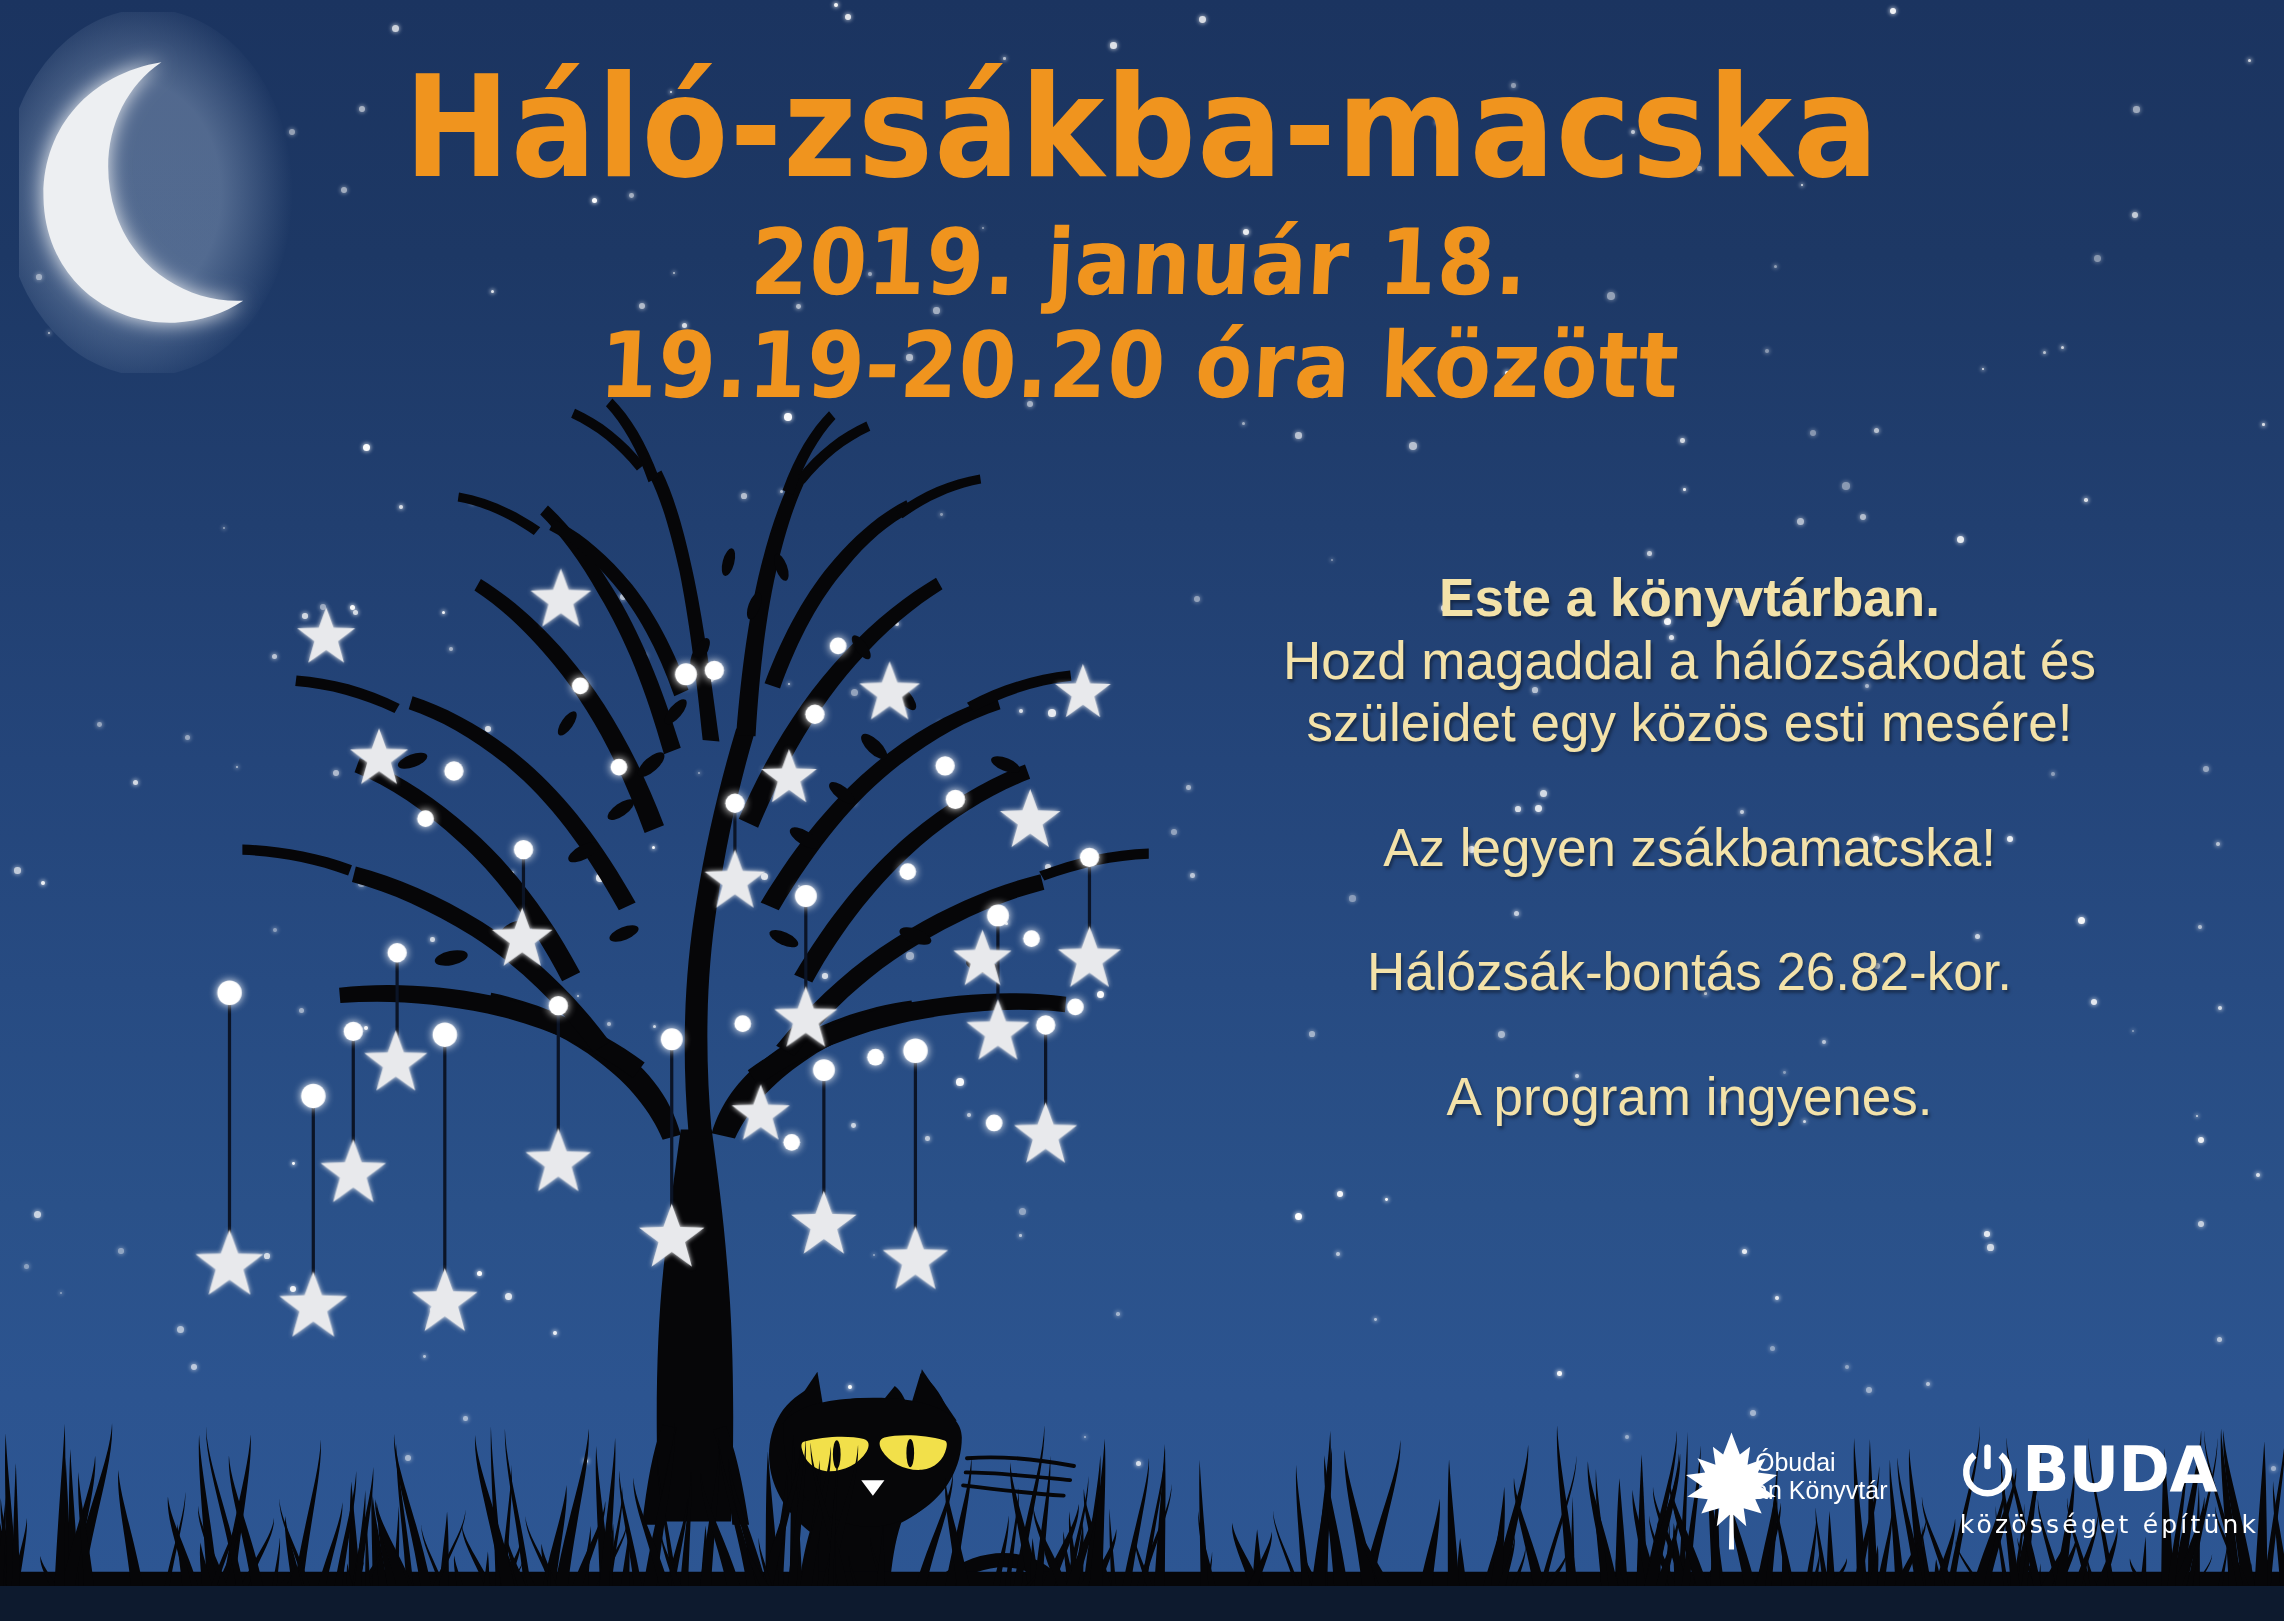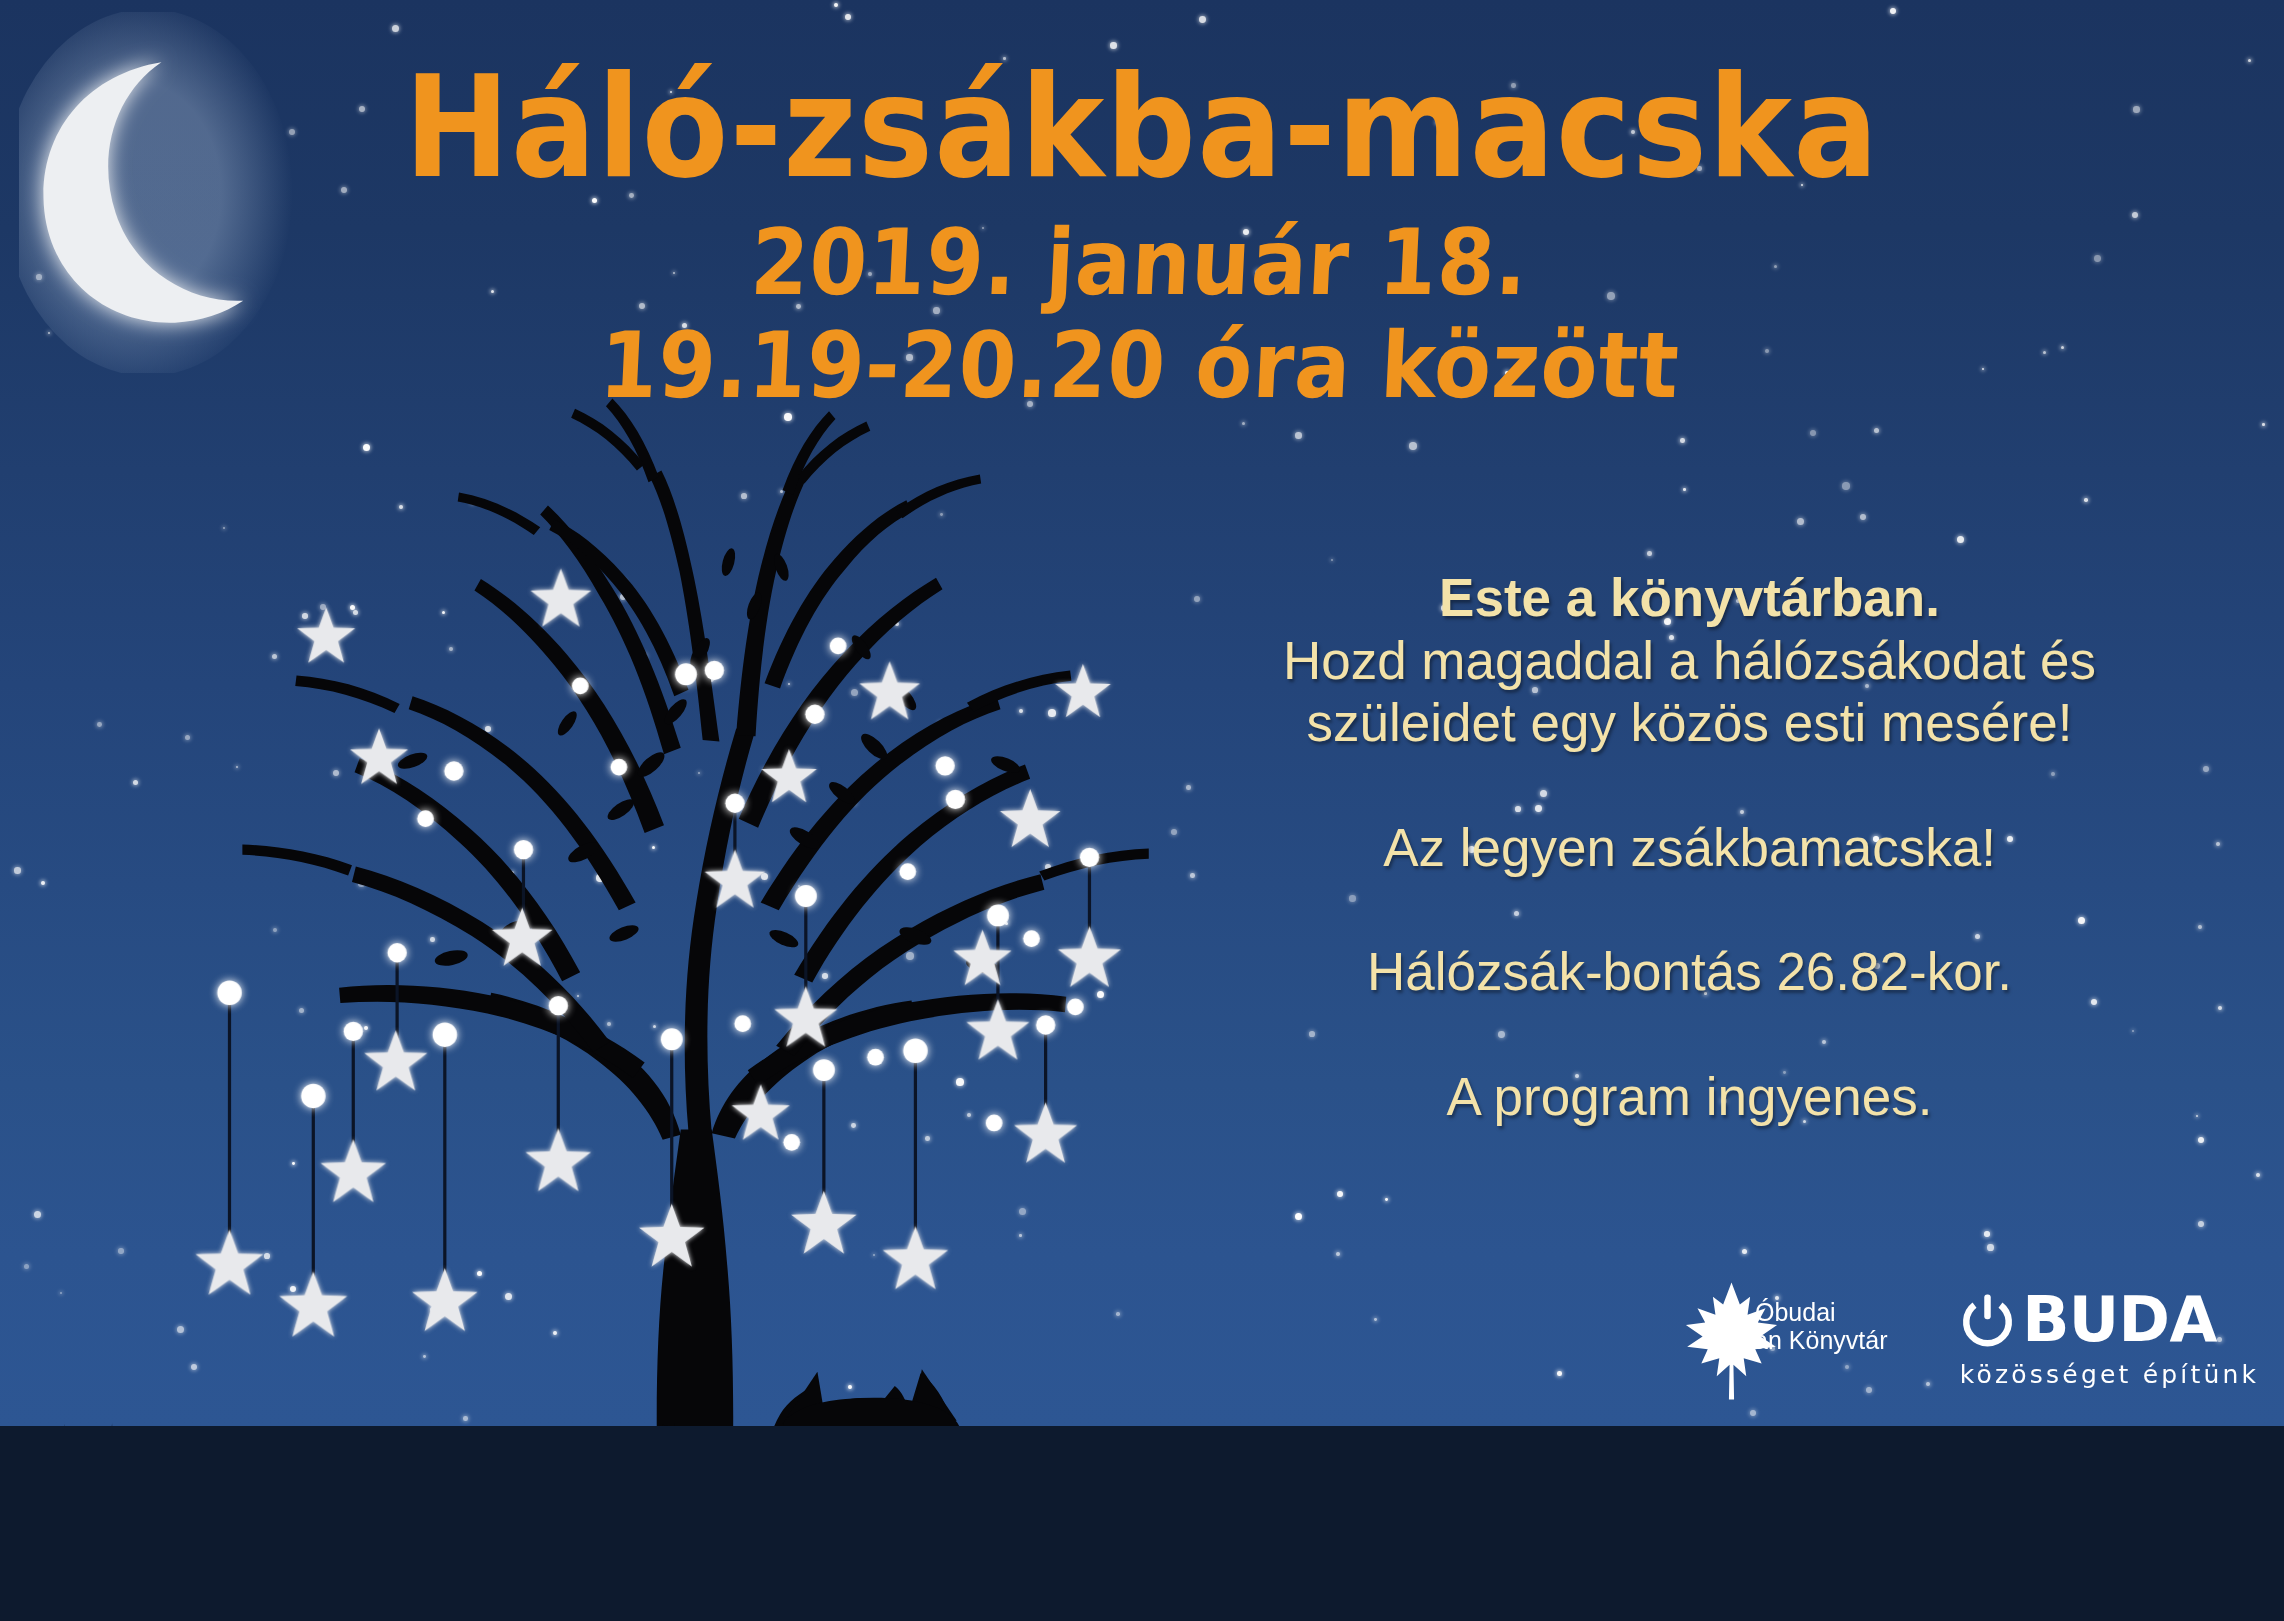--- a/index.html
+++ b/index.html
@@ -2,21 +2,21 @@
 <html lang="hu" style="font-size:10.3px"><head>
 <meta charset="utf-8">
 <title>Háló-zsákba-macska</title>
 <style>
   html,body{margin:0;padding:0;background:#0d1a2e;}
   *{box-sizing:border-box;}
 
   #poster{
     position:relative;
     width:2284px;
-    height:1426px;
+    height:1586px;
     overflow:hidden;
     font-family:"Liberation Sans", sans-serif;
     background:
       linear-gradient(to bottom,
         #1b3460 0%,
         #1d3865 16%,
         #213f70 33%,
         #24457a 48%,
         #274b82 62%,
         #2a5189 76%,
@@ -110,21 +110,21 @@
     line-height:1.30;
     text-shadow:1.3px 1.9px 2.6px rgba(0,0,0,.40);
     pointer-events:none;
   }
   #address span{display:block;white-space:nowrap;}
 
   
   #logos{
     position:absolute;
     right:23px;
-    bottom:24px;
+    bottom:34px;
     display:flex;
     align-items:center;
     gap:62px;
   }
   #platan-logo{
     position:relative;
     width:213px;
     height:126px;
   }
   #platan-logo .leaf{

